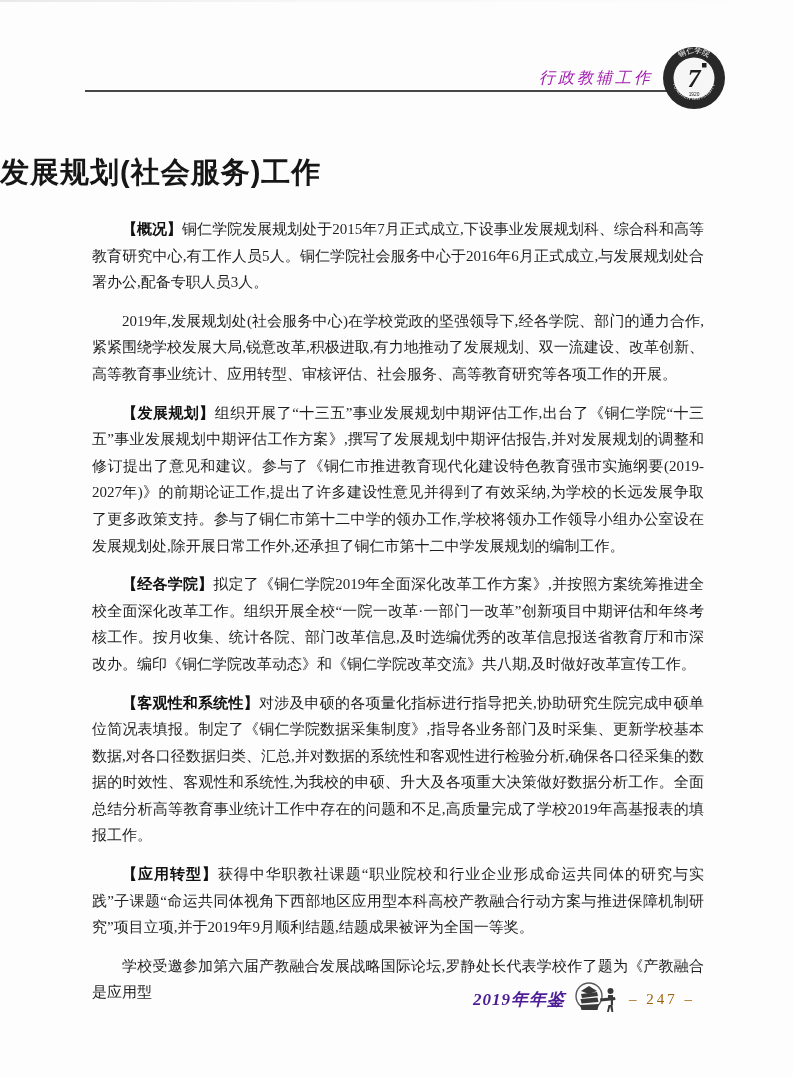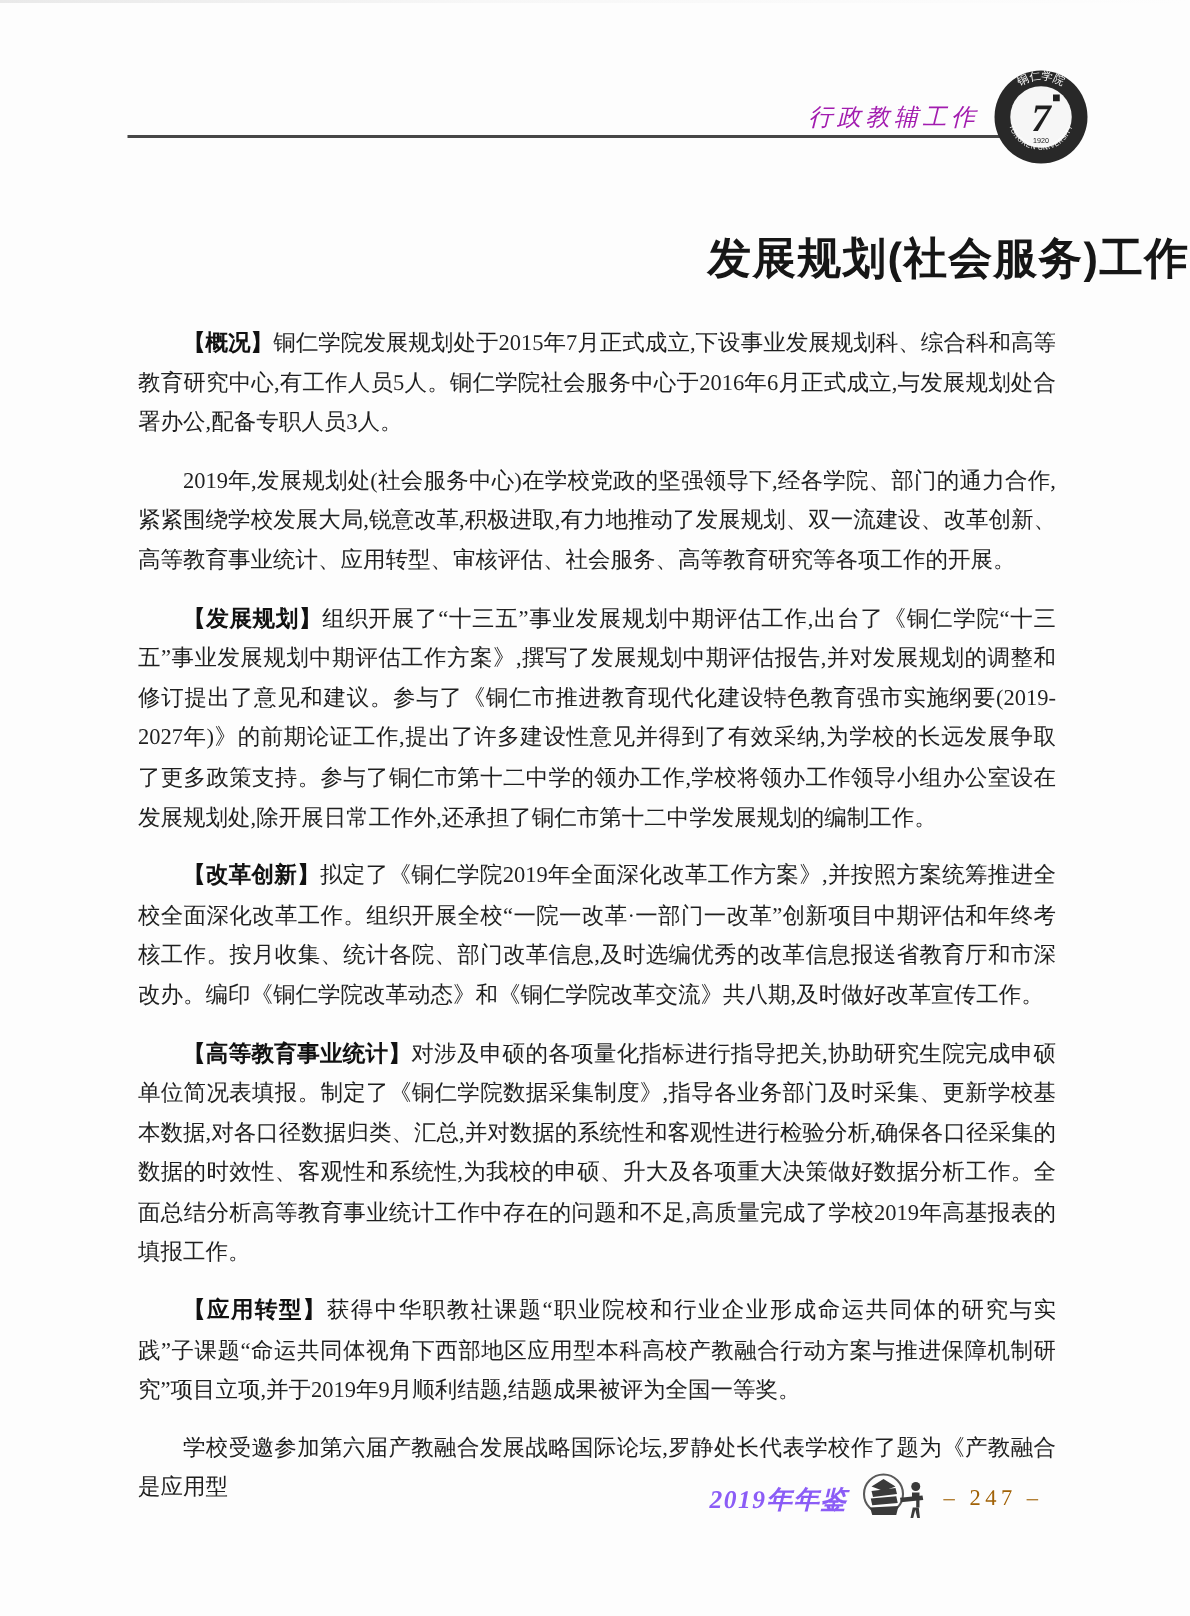--- a/index.html
+++ b/index.html
@@ -46,21 +46,21 @@
     left: 662px;
     top: 46px;
     width: 64px;
     height: 64px;
   }
   .doc-title {
     position: absolute;
     top: 134px;
     left: 0;
     width: 100%;
-    text-align: right;
+    text-align: left;
     font-family: "Liberation Sans", sans-serif;
     font-weight: bold;
     font-size: 29px;
     letter-spacing: 1px;
     color: #161616;
   }
   .content {
     position: absolute;
     top: 204px;
     left: 80px;
@@ -85,21 +85,21 @@
     right: 98px;
     display: flex;
     align-items: center;
     gap: 9px;
   }
   .yearbook-label {
     font-style: italic;
     font-weight: bold;
     font-size: 17px;
     letter-spacing: 1px;
-    color: #8b5cf6;
+    color: #4c1d95;
   }
   .page-label {
     font-size: 15px;
     letter-spacing: 3px;
     color: #a16207;
   }
   .emblem {
     width: 46px;
     height: 36px;
   }
@@ -132,22 +132,22 @@
     <rect x="40" y="17" width="4.5" height="4.5" fill="#1f1f1f"></rect>
     <text x="32" y="49.5" font-size="4.8" text-anchor="middle" fill="#1f1f1f" font-family="Liberation Sans, sans-serif">1920</text>
   </svg>
 
   <h1 class="doc-title">发展规划(社会服务)工作</h1>
 
   <div class="content">
     <p><span class="sec-label">【概况】</span><span>铜仁学院发展规划处于2015年7月正式成立,下设事业发展规划科、综合科和高等教育研究中心,有工作人员5人。铜仁学院社会服务中心于2016年6月正式成立,与发展规划处合署办公,配备专职人员3人。</span></p>
     <p><span class="sec-label"></span><span>2019年,发展规划处(社会服务中心)在学校党政的坚强领导下,经各学院、部门的通力合作,紧紧围绕学校发展大局,锐意改革,积极进取,有力地推动了发展规划、双一流建设、改革创新、高等教育事业统计、应用转型、审核评估、社会服务、高等教育研究等各项工作的开展。</span></p>
     <p><span class="sec-label">【发展规划】</span><span>组织开展了“十三五”事业发展规划中期评估工作,出台了《铜仁学院“十三五”事业发展规划中期评估工作方案》,撰写了发展规划中期评估报告,并对发展规划的调整和修订提出了意见和建议。参与了《铜仁市推进教育现代化建设特色教育强市实施纲要(2019-2027年)》的前期论证工作,提出了许多建设性意见并得到了有效采纳,为学校的长远发展争取了更多政策支持。参与了铜仁市第十二中学的领办工作,学校将领办工作领导小组办公室设在发展规划处,除开展日常工作外,还承担了铜仁市第十二中学发展规划的编制工作。</span></p>
-    <p><span class="sec-label">【改革创新】</span><span>拟定了《铜仁学院2019年全面深化改革工作方案》,并按照方案统筹推进全校全面深化改革工作。组织开展全校“一院一改革·一部门一改革”创新项目中期评估和年终考核工作。按月收集、统计各院、部门改革信息,及时选编优秀的改革信息报送省教育厅和市深改办。编印《铜仁学院改革动态》和《铜仁学院改革交流》共八期,及时做好改革宣传工作。</span></p>
-    <p><span class="sec-label">【高等教育事业统计】</span><span>对涉及申硕的各项量化指标进行指导把关,协助研究生院完成申硕单位简况表填报。制定了《铜仁学院数据采集制度》,指导各业务部门及时采集、更新学校基本数据,对各口径数据归类、汇总,并对数据的系统性和客观性进行检验分析,确保各口径采集的数据的时效性、客观性和系统性,为我校的申硕、升大及各项重大决策做好数据分析工作。全面总结分析高等教育事业统计工作中存在的问题和不足,高质量完成了学校2019年高基报表的填报工作。</span></p>
+    <p><span class="sec-label">【经各学院】</span><span>拟定了《铜仁学院2019年全面深化改革工作方案》,并按照方案统筹推进全校全面深化改革工作。组织开展全校“一院一改革·一部门一改革”创新项目中期评估和年终考核工作。按月收集、统计各院、部门改革信息,及时选编优秀的改革信息报送省教育厅和市深改办。编印《铜仁学院改革动态》和《铜仁学院改革交流》共八期,及时做好改革宣传工作。</span></p>
+    <p><span class="sec-label">【客观性和系统性】</span><span>对涉及申硕的各项量化指标进行指导把关,协助研究生院完成申硕单位简况表填报。制定了《铜仁学院数据采集制度》,指导各业务部门及时采集、更新学校基本数据,对各口径数据归类、汇总,并对数据的系统性和客观性进行检验分析,确保各口径采集的数据的时效性、客观性和系统性,为我校的申硕、升大及各项重大决策做好数据分析工作。全面总结分析高等教育事业统计工作中存在的问题和不足,高质量完成了学校2019年高基报表的填报工作。</span></p>
     <p><span class="sec-label">【应用转型】</span><span>获得中华职教社课题“职业院校和行业企业形成命运共同体的研究与实践”子课题“命运共同体视角下西部地区应用型本科高校产教融合行动方案与推进保障机制研究”项目立项,并于2019年9月顺利结题,结题成果被评为全国一等奖。</span></p>
     <p><span class="sec-label"></span><span>学校受邀参加第六届产教融合发展战略国际论坛,罗静处长代表学校作了题为《产教融合是应用型</span></p>
   </div>
 
   <div class="footer">
     <span class="yearbook-label">2019年年鉴</span>
     <svg class="emblem" viewBox="0 0 46 36">
       <circle cx="15" cy="15" r="13" fill="none" stroke="#5a5a5a" stroke-width="1.4"></circle>
       <path d="M7 10 L15 5 L23 10 L15 13 Z" fill="#3a3a3a"></path>
       <path d="M7 13 L23 11 L24 15 L8 17 Z" fill="#3a3a3a"></path>

